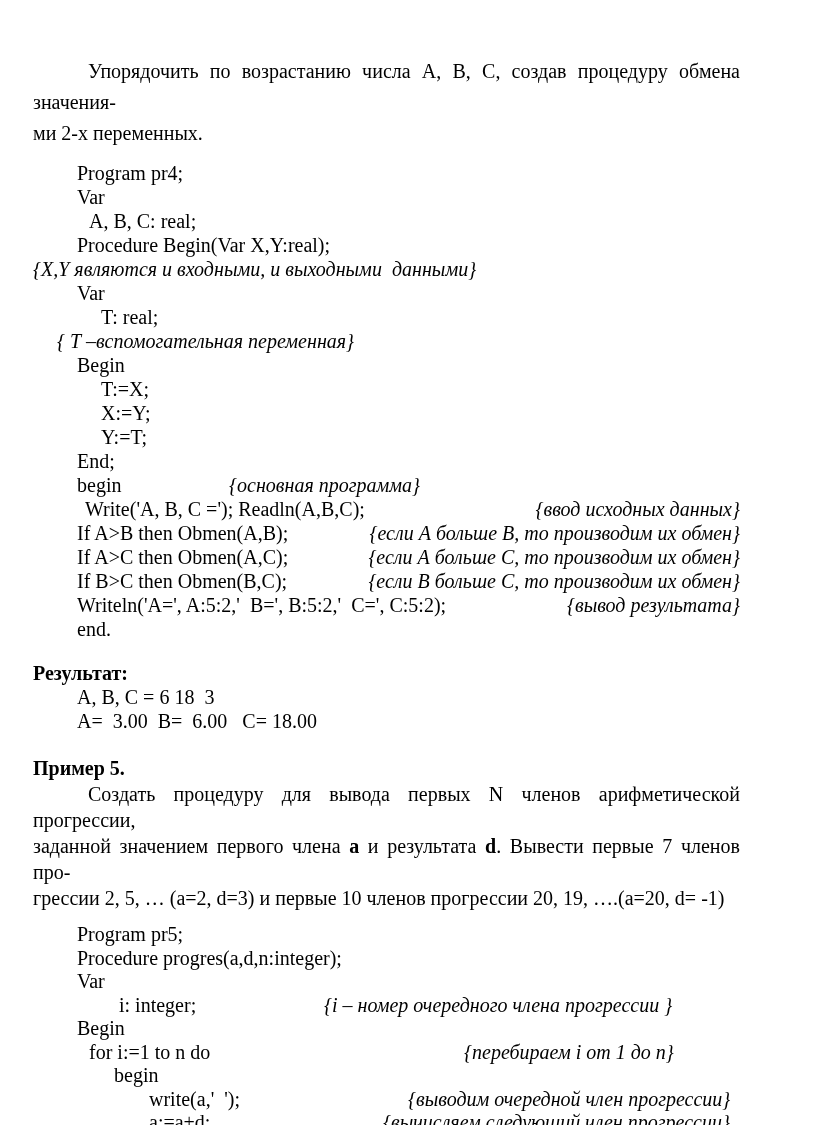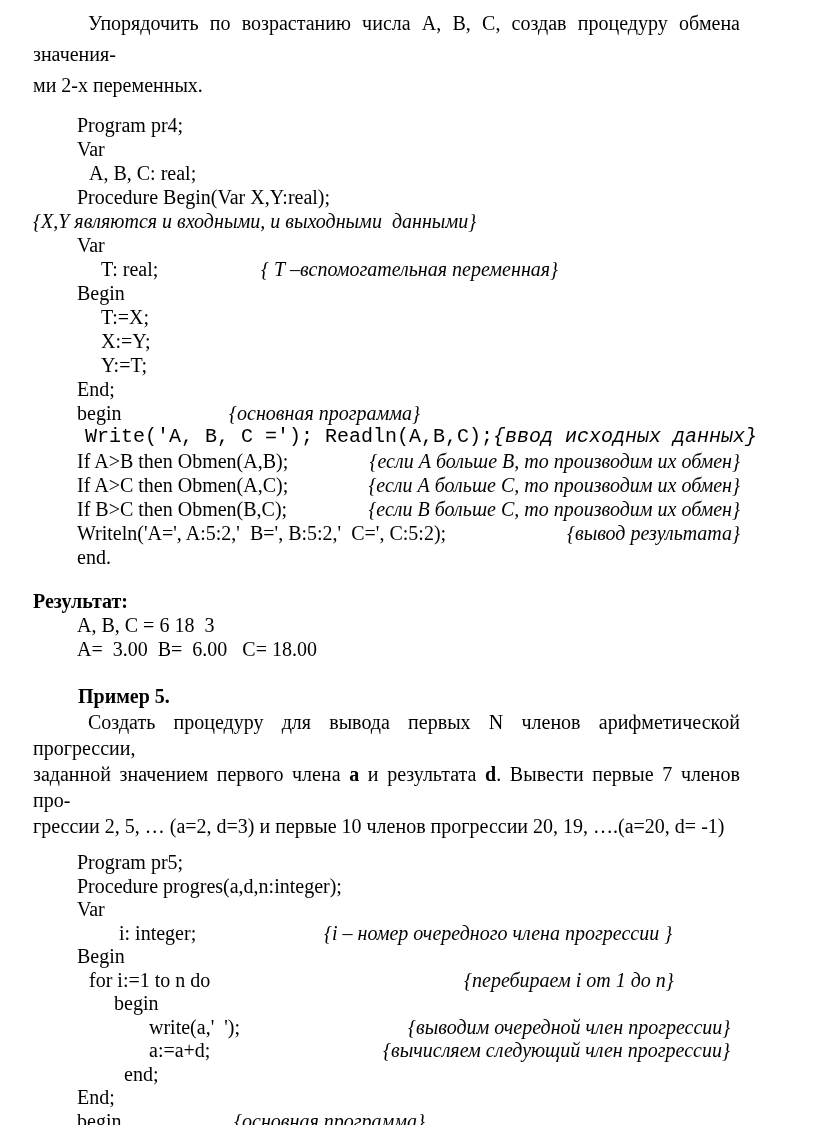--- a/index.html
+++ b/index.html
@@ -4,50 +4,50 @@
 <style>
   html,body{margin:0;padding:0;}
   body{
     width:816px;height:1125px;overflow:hidden;
     background:#ffffff;color:#000000;
     font-family:"Liberation Serif", serif;
   }
   .page{padding:8px 76px 0 33px;}
 
   
-  .para{font-size:20px;line-height:31px;}
+  .para{font-size:20px;line-height:31px;margin-top:48px;}
   .para2{font-size:20px;line-height:26px;}
   .pline{display:block;}
   .first{text-indent:55px;}
   .jl{text-align:justify;text-align-last:justify;}
   .b{font-weight:bold;}
 
   
   .codeblock{font-size:20px;line-height:24px;margin-top:12px;}
   .codeblock2{font-size:20px;line-height:23.5px;margin-top:12px;}
   .r{display:flex;}
   .code{white-space:pre;margin-left:44px;}
   .cmt{font-style:italic;white-space:pre;}
   .just{justify-content:space-between;}
 
   
-  .ind8{padding-left:8px;font-family:Liberation Mono, monospace;}   .ind12{padding-left:12px;}
-  .ind24{padding-left:24px;} .ind37{padding-left:37px;}
+  .ind8{padding-left:8px;}   .ind12{padding-left:12px;}
+  .ind24{padding-left:24px;flex-direction:column;} .ind37{padding-left:37px;}
   .ind42{padding-left:42px;} .ind47{padding-left:47px;}
   .ind72{padding-left:72px;gap:44px;}
 
   
   .cw152{width:152px;flex:none;} .cw157{width:157px;flex:none;}
   .cw160{width:160px;flex:none;} .cw190{width:190px;flex:none;}
   .cw205{width:205px;flex:none;} .cw215{width:215px;flex:none;}
   .cw375{width:375px;flex:none;}
 
   
   .h{font-weight:bold;font-size:20px;line-height:24px;}
-  .h5{font-weight:bold;font-size:20px;line-height:26px;margin-left:45px;}
+  .h5{font-weight:bold;font-size:20px;line-height:26px;}
   .result{margin-top:20px;font-size:20px;line-height:24px;}
   .ex5{margin-top:22px;}
 </style>
 </head>
 <body>
 
 <div class="page">
 
   <div class="para">
     <span class="pline first jl">Упорядочить по возрастанию числа А, В, С, создав процедуру обмена значения-</span>

